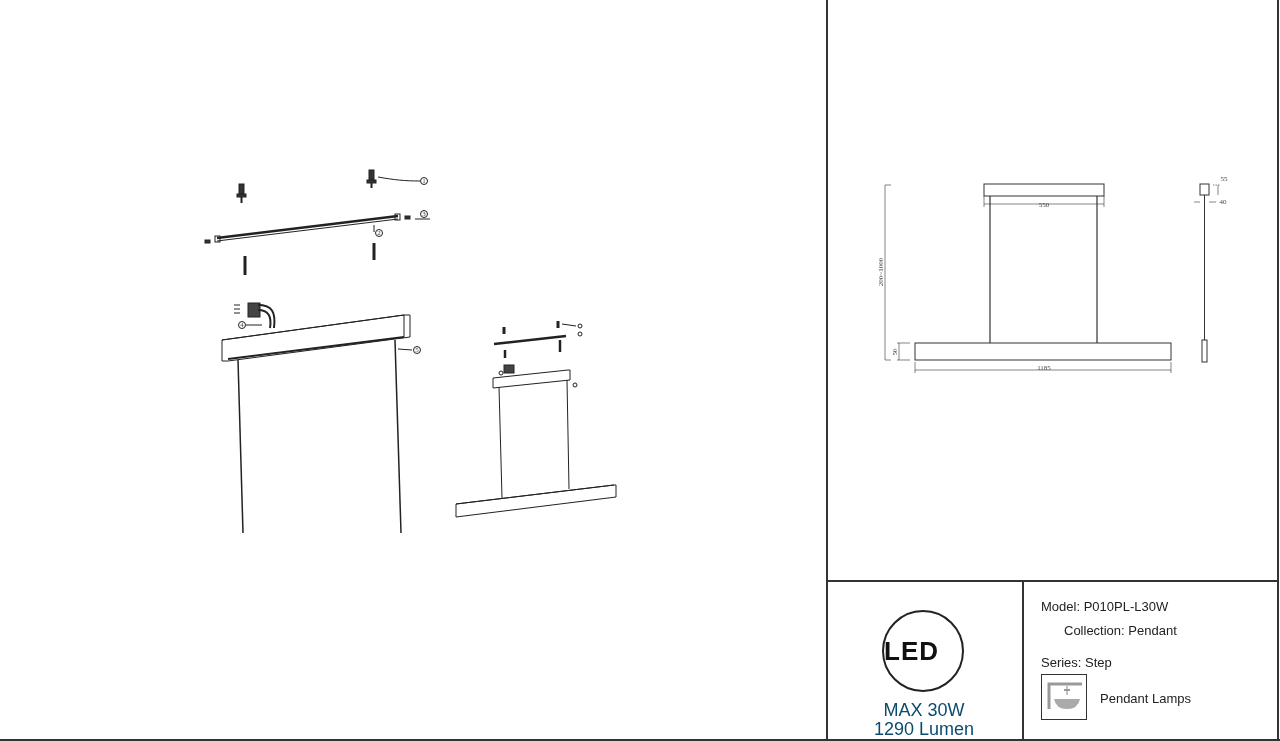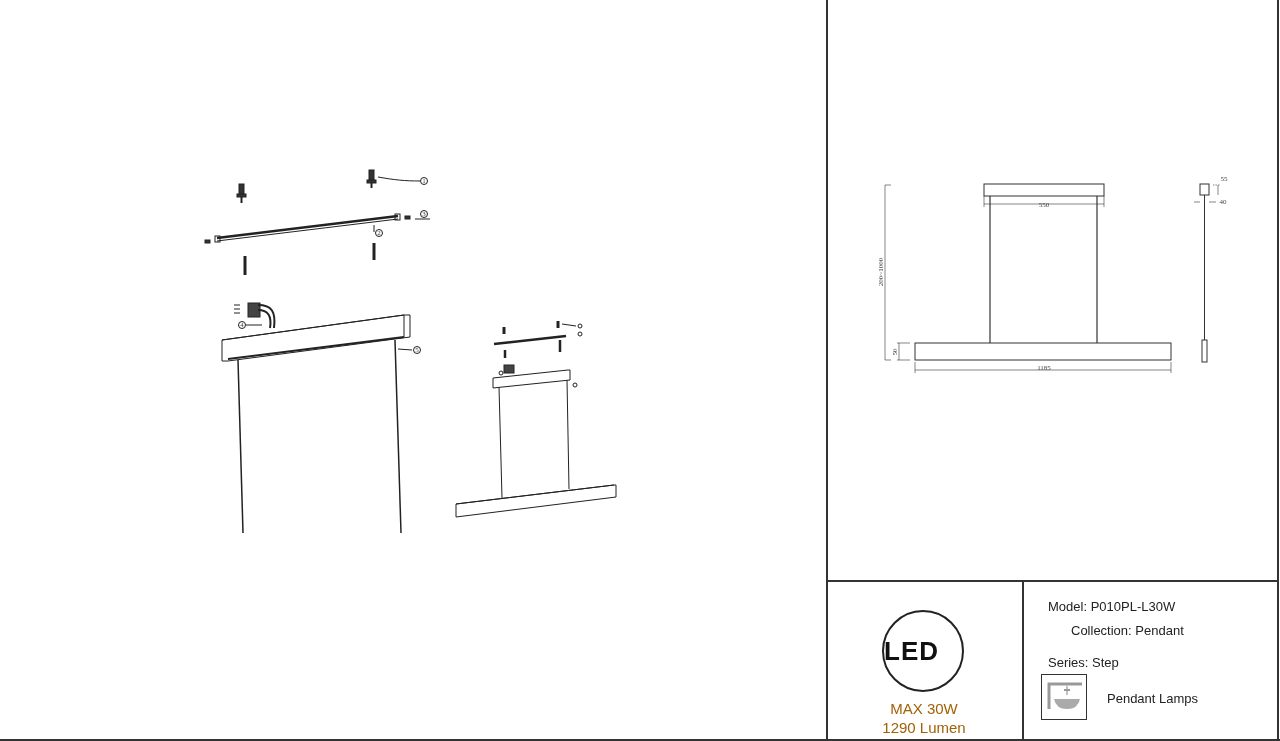--- a/index.html
+++ b/index.html
@@ -1,22 +1,22 @@
 <!DOCTYPE html>
 <html><head>
 <meta charset="utf-8">
 <style>
   html,body{margin:0;padding:0;background:#fff;}
   body{width:1280px;height:741px;position:relative;overflow:hidden;font-family:"Liberation Sans",sans-serif;color:#222;}
   .frame{position:absolute;left:0;top:0;width:1280px;height:741px;}
   .vline{position:absolute;background:#333;}
   .hline{position:absolute;background:#333;}
   svg{position:absolute;left:0;top:0;}
-  .spec{position:absolute;font-size:13px;color:#222;margin-left:7px;}
-  .led-caption{position:absolute;font-size:15px;color:#a16207;text-align:center;width:180px;}
+  .spec{position:absolute;font-size:13px;color:#222;}
+  .led-caption{position:absolute;font-size:18px;color:#0c4a6e;text-align:center;width:180px;}
   .dim{font-family:"Liberation Serif",serif;font-size:7px;fill:#444;}
 </style>
 </head>
 <body>
 
 <div class="frame">
 
   <div class="vline" style="left:826px;top:0;width:2px;height:741px;"></div>
   <div class="vline" style="left:1277px;top:0;width:2px;height:741px;"></div>
   <div class="hline" style="left:0;top:739px;width:1280px;height:2px;"></div>

